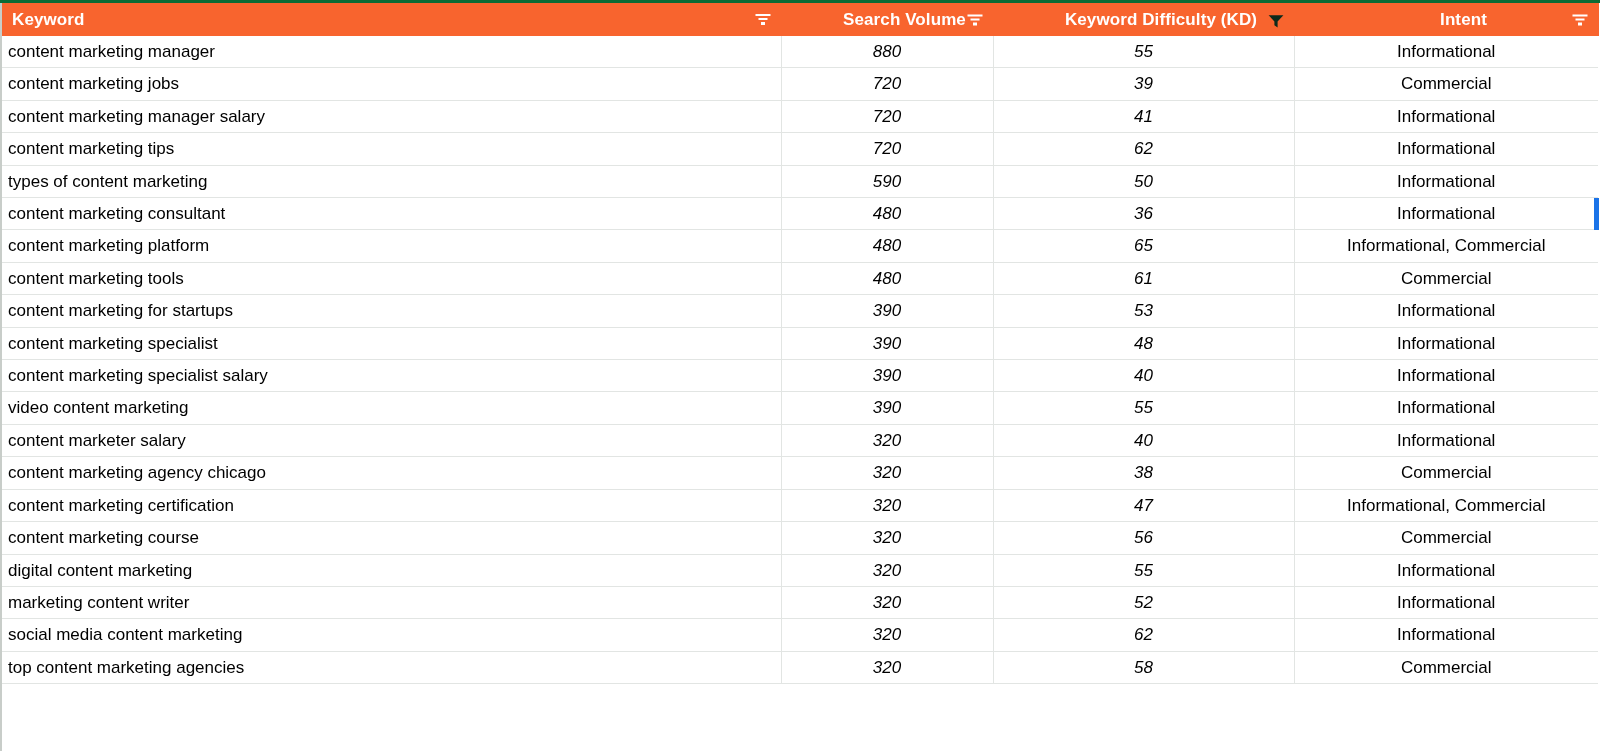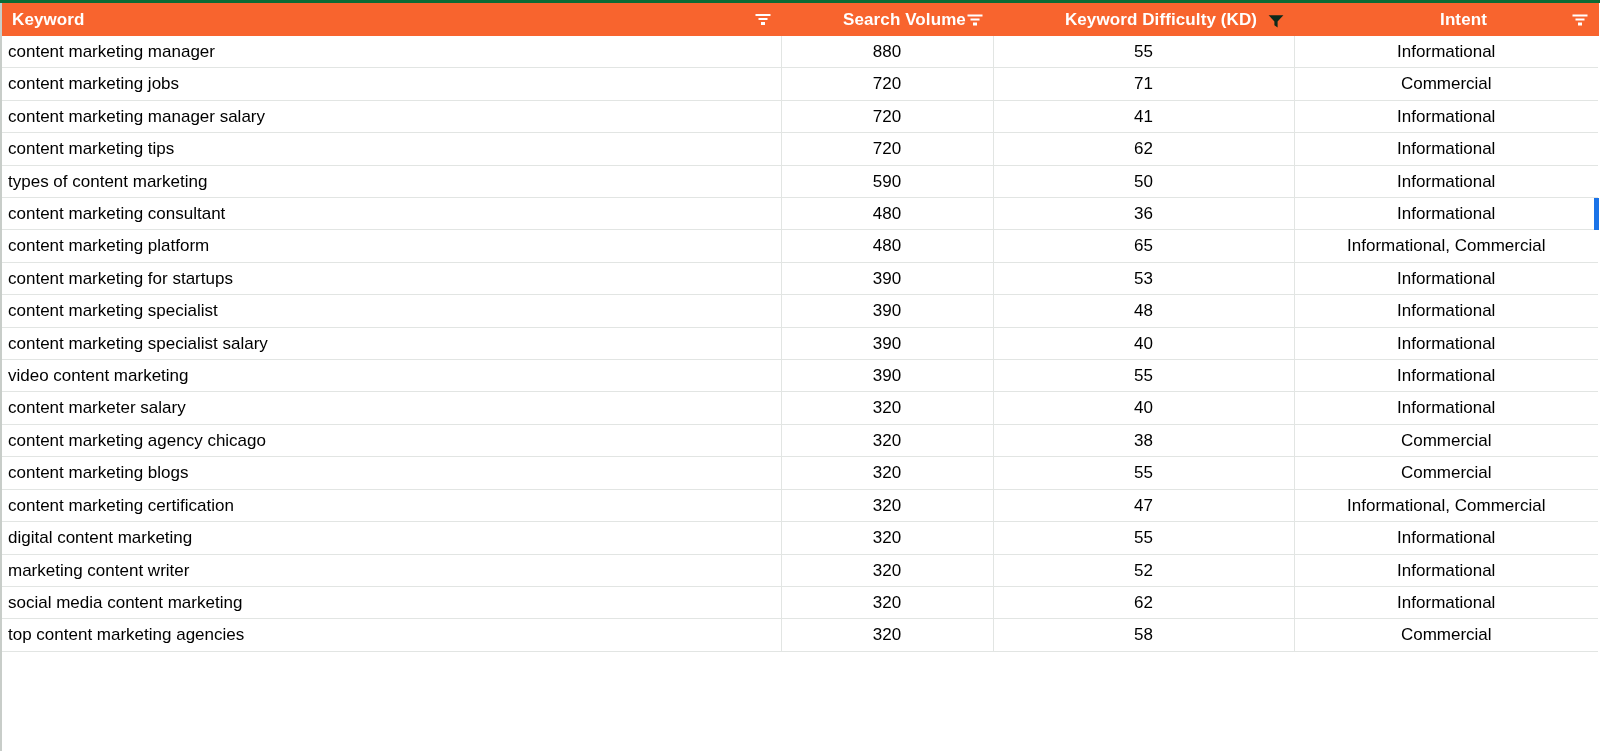--- a/index.html
+++ b/index.html
@@ -125,21 +125,21 @@
     border-bottom: 1px solid #e2e5e3;
     border-right: 1px solid #e2e5e3;
     background: #ffffff;
     font-size: 17px;
     line-height: 31.4px;
     white-space: nowrap;
     overflow: hidden;
     box-sizing: border-box;
   }
   tbody td.keyword { text-align: left;   padding-left: 8px; margin-top: 12px; }
-  tbody td.num     { text-align: center; }
+  tbody td.num     { text-align: center; font-style: italic; }
   tbody td.intent  { text-align: center; border-right: none; margin-left: 8px; }
 
   
   .blue-marker {
     position: absolute;
     width: 5px;
     background: #1a73e8;
     z-index: 7;
   }
 </style>
@@ -216,21 +216,21 @@
     <tbody id="table-body">
         <tr>
           <td class="keyword">content marketing manager</td>
           <td class="num">880</td>
           <td class="num">55</td>
           <td class="intent">Informational</td>
         </tr>
         <tr>
           <td class="keyword">content marketing jobs</td>
           <td class="num">720</td>
-          <td class="num">71</td>
+          <td class="num">39</td>
           <td class="intent">Commercial</td>
         </tr>
         <tr>
           <td class="keyword">content marketing manager salary</td>
           <td class="num">720</td>
           <td class="num">41</td>
           <td class="intent">Informational</td>
         </tr>
         <tr>
           <td class="keyword">content marketing tips</td>
@@ -250,20 +250,26 @@
           <td class="num">36</td>
           <td class="intent">Informational</td>
         </tr>
         <tr>
           <td class="keyword">content marketing platform</td>
           <td class="num">480</td>
           <td class="num">65</td>
           <td class="intent">Informational, Commercial</td>
         </tr>
         <tr>
+          <td class="keyword">content marketing tools</td>
+          <td class="num">480</td>
+          <td class="num">61</td>
+          <td class="intent">Commercial</td>
+        </tr>
+        <tr>
           <td class="keyword">content marketing for startups</td>
           <td class="num">390</td>
           <td class="num">53</td>
           <td class="intent">Informational</td>
         </tr>
         <tr>
           <td class="keyword">content marketing specialist</td>
           <td class="num">390</td>
           <td class="num">48</td>
           <td class="intent">Informational</td>
@@ -286,32 +292,32 @@
           <td class="num">40</td>
           <td class="intent">Informational</td>
         </tr>
         <tr>
           <td class="keyword">content marketing agency chicago</td>
           <td class="num">320</td>
           <td class="num">38</td>
           <td class="intent">Commercial</td>
         </tr>
         <tr>
-          <td class="keyword">content marketing blogs</td>
-          <td class="num">320</td>
-          <td class="num">55</td>
-          <td class="intent">Commercial</td>
-        </tr>
-        <tr>
           <td class="keyword">content marketing certification</td>
           <td class="num">320</td>
           <td class="num">47</td>
           <td class="intent">Informational, Commercial</td>
         </tr>
         <tr>
+          <td class="keyword">content marketing course</td>
+          <td class="num">320</td>
+          <td class="num">56</td>
+          <td class="intent">Commercial</td>
+        </tr>
+        <tr>
           <td class="keyword">digital content marketing</td>
           <td class="num">320</td>
           <td class="num">55</td>
           <td class="intent">Informational</td>
         </tr>
         <tr>
           <td class="keyword">marketing content writer</td>
           <td class="num">320</td>
           <td class="num">52</td>
           <td class="intent">Informational</td>

